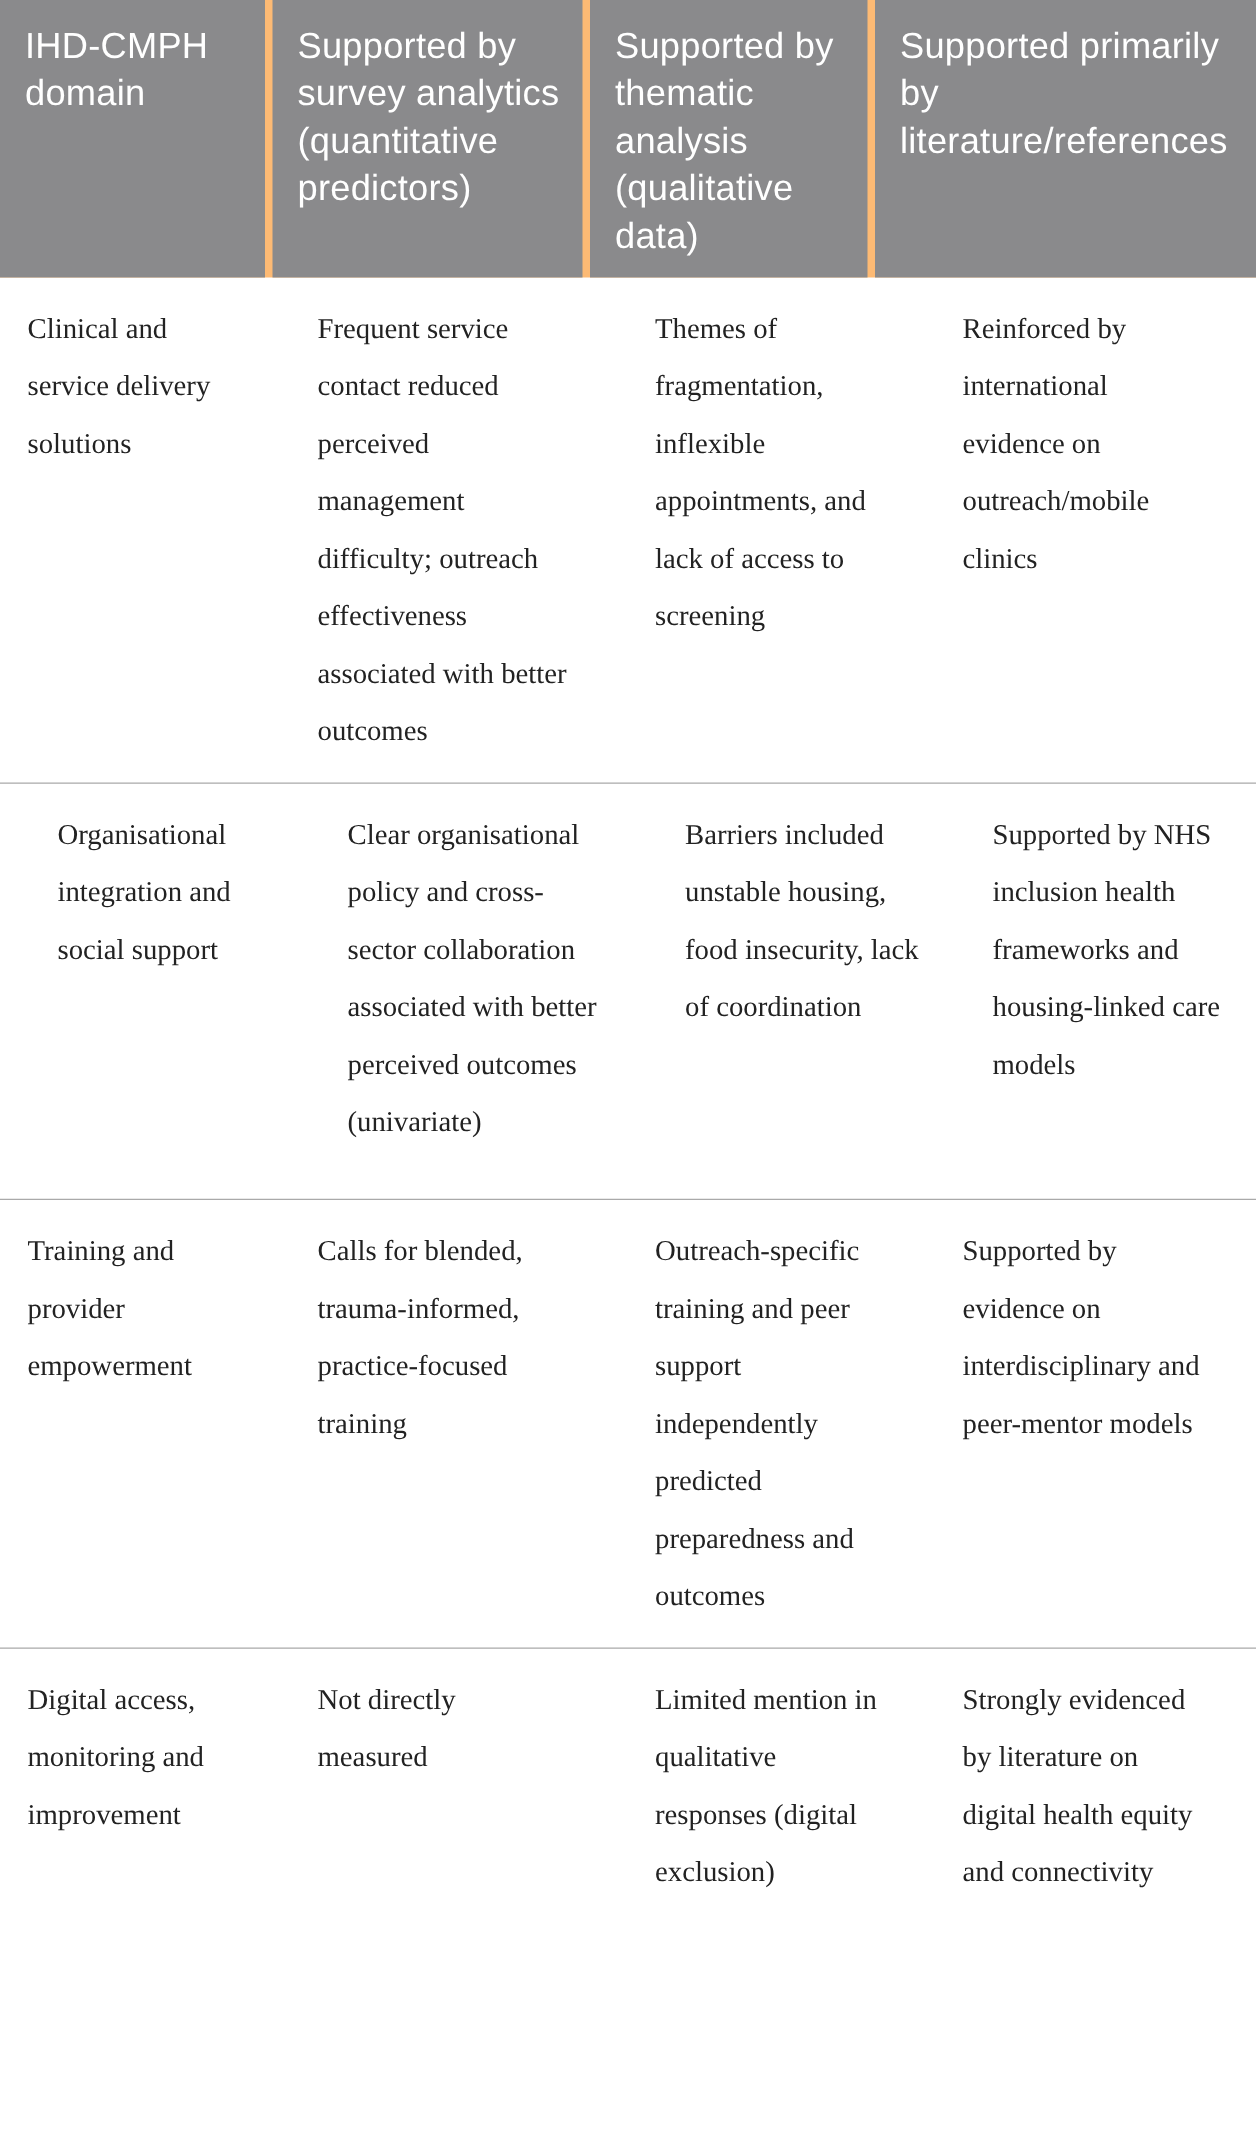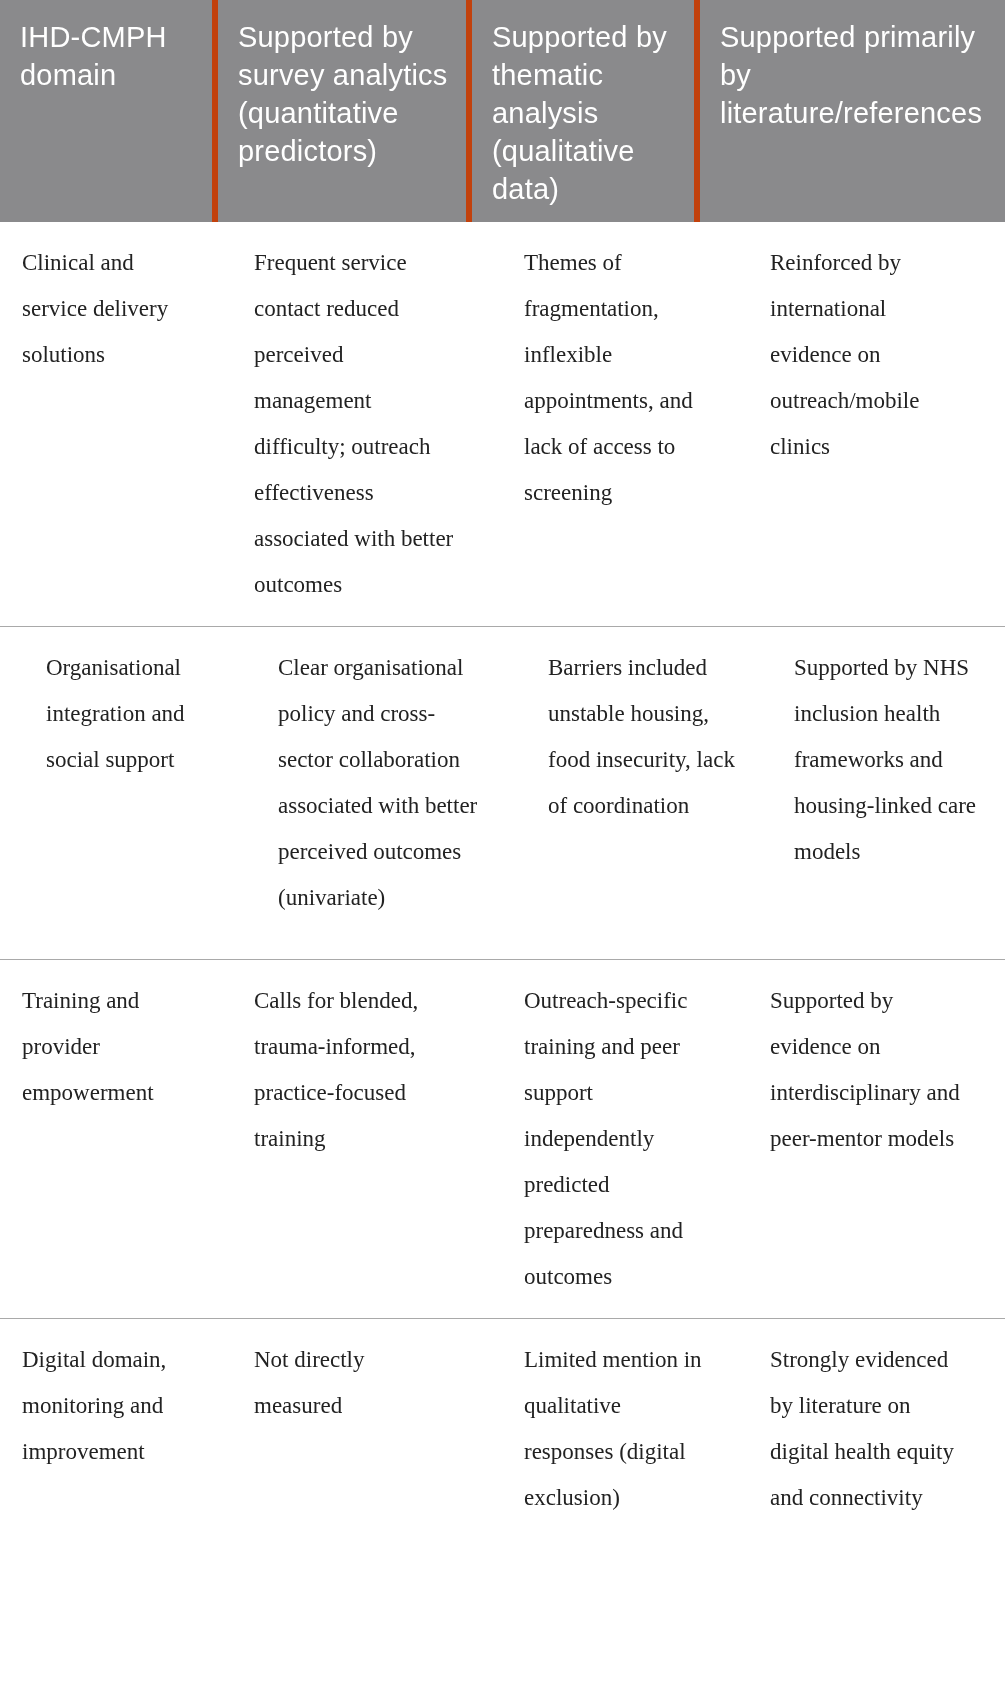--- a/index.html
+++ b/index.html
@@ -15,21 +15,21 @@
   }
   .table {
     width: 1005px;
     border-bottom: 3px solid #8a8a8c;
     box-sizing: border-box;
   }
   .header-row {
     display: grid;
     grid-template-columns: 212px 248px 222px 305px;
     column-gap: 6px;
-    background: #c2410c;
+    background: #fdba74;
     min-height: 218px;
   }
   .header-cell {
     background: #8a8a8c;
     color: #ffffff;
     font-family: "Liberation Sans", "DejaVu Sans", sans-serif;
     font-size: 29px;
     line-height: 38px;
     font-weight: 400;
     padding: 18px 10px 14px 20px;
@@ -91,20 +91,20 @@
     </div>
 
     <div class="body-row row-3">
       <div class="body-cell c1">Training and provider empowerment</div>
       <div class="body-cell c3">Calls for blended, trauma-informed, practice-focused training</div>
       <div class="body-cell c2">Outreach-specific training and peer support independently predicted preparedness and outcomes</div>
       <div class="body-cell c4">Supported by evidence on interdisciplinary and peer-mentor models</div>
     </div>
 
     <div class="body-row row-4">
-      <div class="body-cell c1">Digital domain, monitoring and improvement</div>
+      <div class="body-cell c1">Digital access, monitoring and improvement</div>
       <div class="body-cell c2">Not directly measured</div>
       <div class="body-cell c3">Limited mention in qualitative responses (digital exclusion)</div>
       <div class="body-cell c4">Strongly evidenced by literature on digital health equity and connectivity</div>
     </div>
 
   </div>
 </div>
 
 </body></html>

